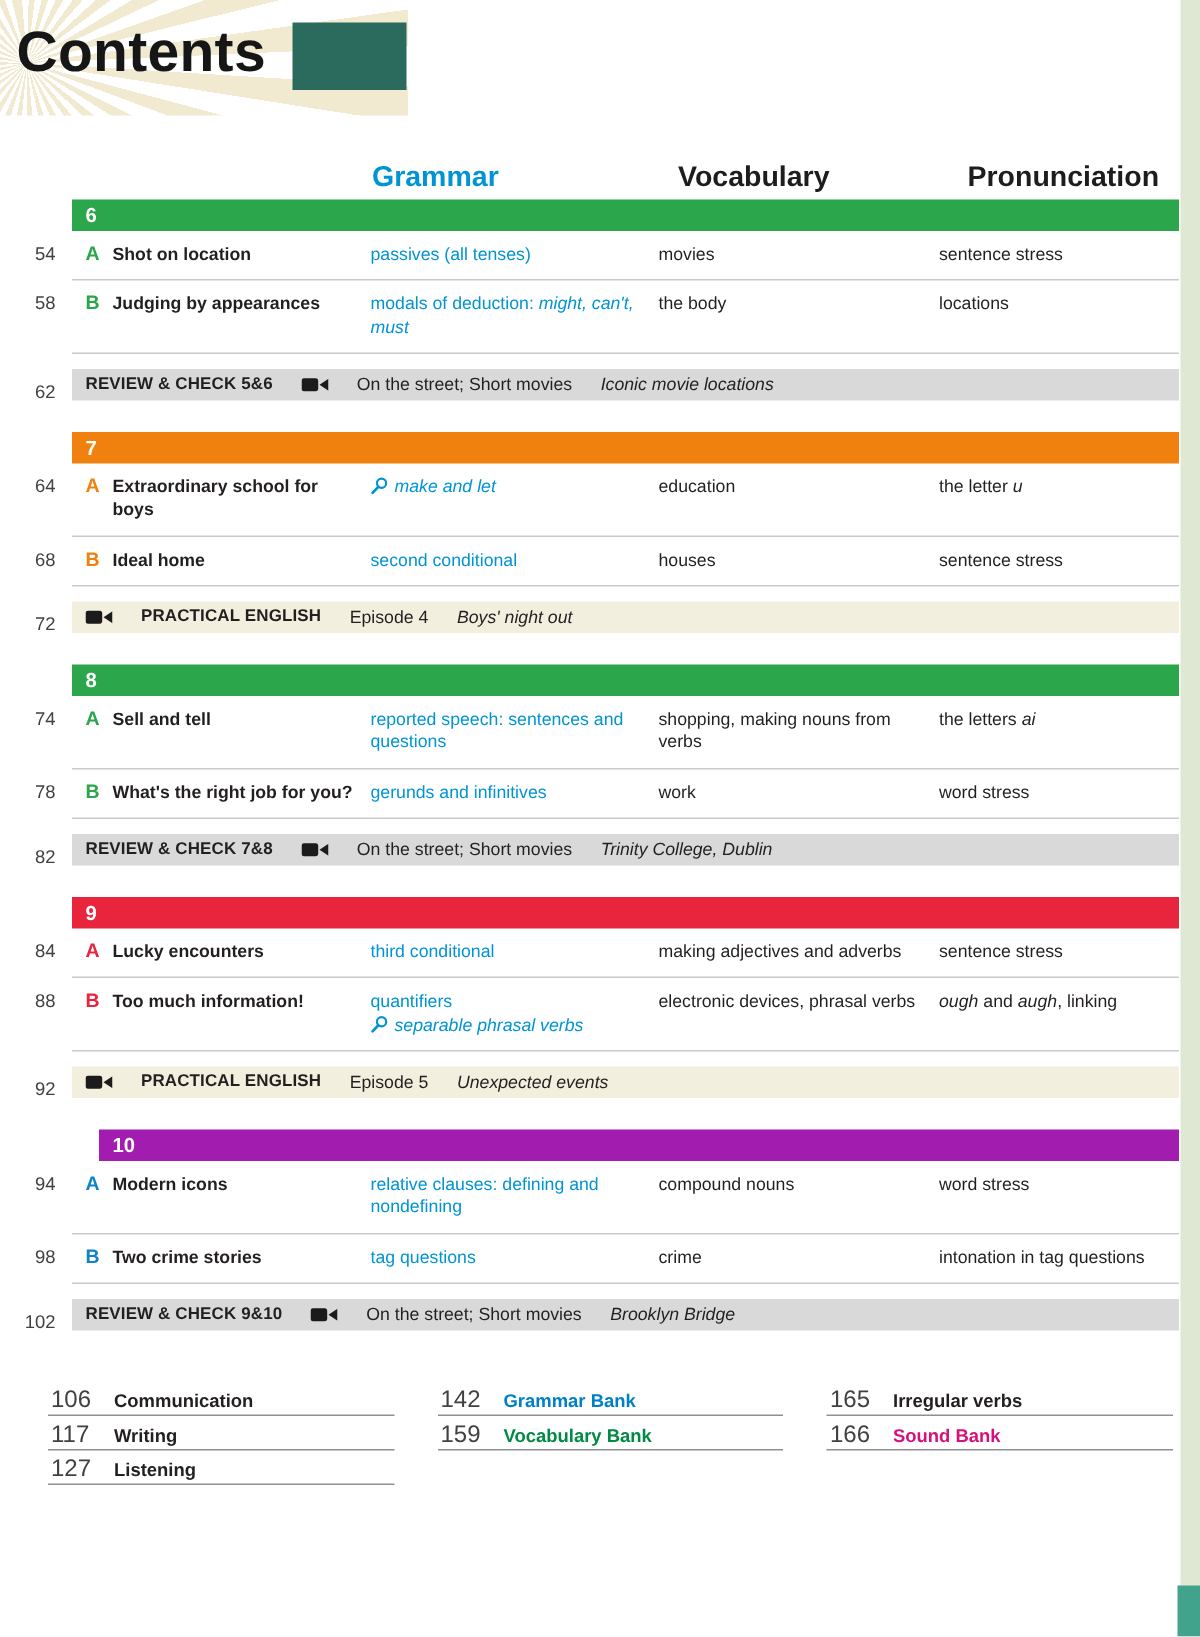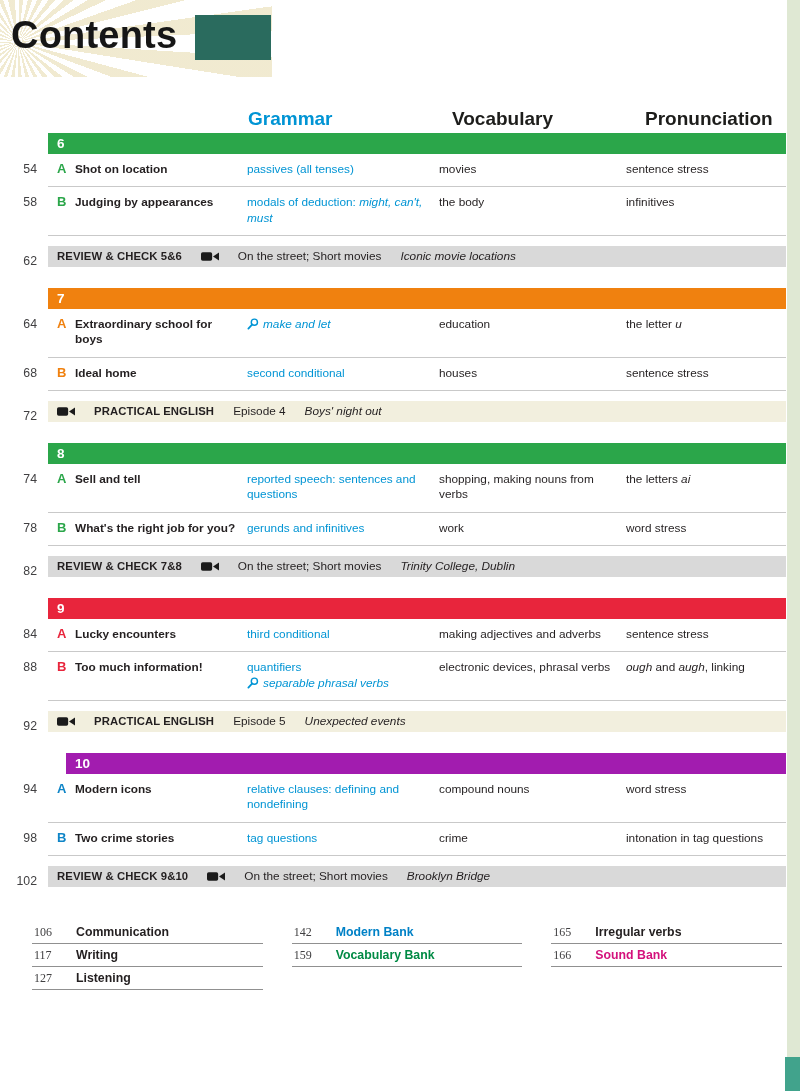--- a/index.html
+++ b/index.html
@@ -56,21 +56,21 @@
 
   .cam { display: inline-flex; align-items: center; }
   .cam svg { display: block; }
   .mag { display: inline-block; margin-right: 4px; vertical-align: -2px; }
   .mag svg { display: block; }
 
   
   .bottom-lists { display: flex; gap: 29px; margin: 34px 18px 0 32px; }
   .bottom-col { flex: 1; }
   .bottom-item { display: flex; align-items: baseline; border-bottom: 1px solid #909090; padding: 4px 0 4px 2px; height: 23px; }
-  .bpage { flex: none; width: 27px; font-size: 12px; color: #414042; margin-right: 15px; font-family: Liberation Serif, serif; }
+  .bpage { flex: none; width: 27px; font-size: 16px; color: #414042; margin-right: 15px; }
   .blabel { font-size: 12.3px; font-weight: 700; color: #231f20; }
 </style>
 </head>
 <body>
 
 <div class="page">
   <div class="edge-strip"></div>
   <div class="edge-corner"></div>
 
   <header class="page-header">
@@ -101,21 +101,21 @@
           <span class="col-pron"><span class="seg">sentence stress</span></span>
         </div>
         <div class="row">
           <span class="pagenum">58</span>
           <span class="col-letter" style="color: rgb(43, 166, 74);">B</span>
           <span class="col-title">Judging by appearances</span>
           <span class="col-grammar">
             <span class="gline"><span class="seg">modals of deduction: </span><i class="seg">might, can't, must</i></span>
           </span>
           <span class="col-vocab">the body</span>
-          <span class="col-pron"><span class="seg">infinitives</span></span>
+          <span class="col-pron"><span class="seg">locations</span></span>
         </div>
         <div class="banner">
           <span class="pagenum">62</span>
           <div class="banner-bg" style="background: rgb(217, 217, 217);">
             <span class="banner-bold">REVIEW &amp; CHECK 5&amp;6</span>
             <span class="cam">
               <svg width="18" height="11" viewBox="0 0 21 12">
                 <rect x="0" y="1" width="13" height="10" rx="2" fill="#1b1b1b"></rect>
                 <path d="M14 6 L21 1.3 L21 10.7 Z" fill="#1b1b1b"></path>
               </svg>
@@ -301,21 +301,21 @@
           <span class="blabel">Writing</span>
         </div>
         <div class="bottom-item">
           <span class="bpage">127</span>
           <span class="blabel">Listening</span>
         </div>
       </div>
       <div class="bottom-col">
         <div class="bottom-item">
           <span class="bpage">142</span>
-          <span class="blabel" style="color: rgb(0, 129, 198);">Modern Bank</span>
+          <span class="blabel" style="color: rgb(0, 129, 198);">Grammar Bank</span>
         </div>
         <div class="bottom-item">
           <span class="bpage">159</span>
           <span class="blabel" style="color: rgb(0, 138, 68);">Vocabulary Bank</span>
         </div>
       </div>
       <div class="bottom-col">
         <div class="bottom-item">
           <span class="bpage">165</span>
           <span class="blabel">Irregular verbs</span>

